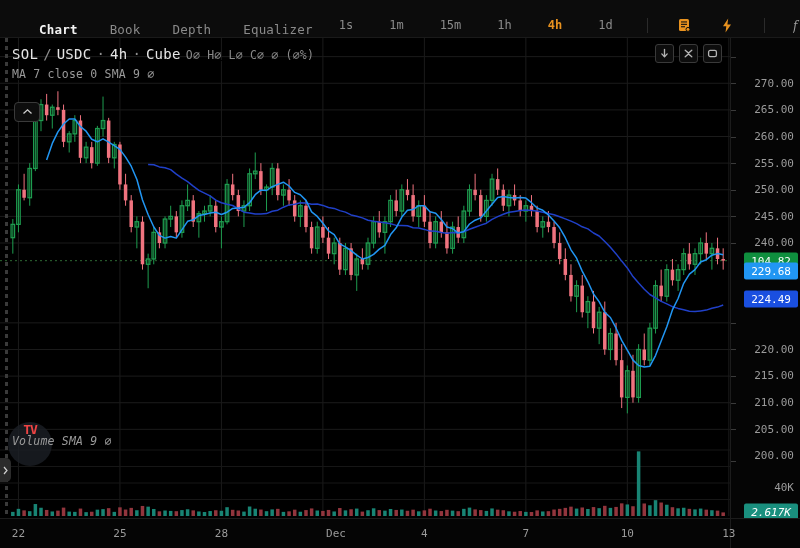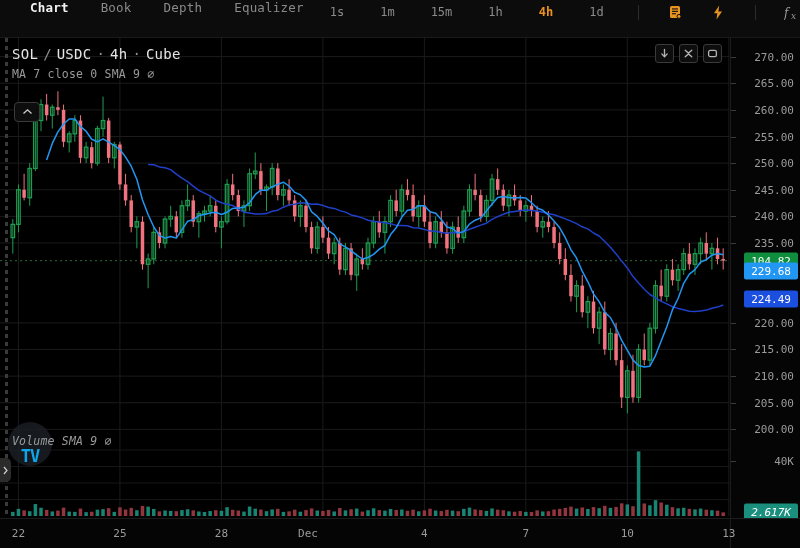--- a/index.html
+++ b/index.html
@@ -15,22 +15,23 @@
     width: 800px; height: 548px;
     background: #050505;
     display: flex; flex-direction: column;
   }
 
   
   #topbar {
     height: 38px; flex: 0 0 38px;
     background: #0c0c0c;
     border-bottom: 1px solid #1a1a1a;
-    display: flex; align-items: flex-start;
+    display: flex; align-items: flex-end;
     position: relative;
+    padding-left: 9px;
   }
   .nav-tabs { display: flex; align-items: center; padding-left: 14px; gap: 0; }
   .nav-tab {
     font-size: 12.5px; color: #8a8a8a;
     padding: 0 16px; letter-spacing: .2px;
     cursor: pointer; white-space: nowrap;
   }
   .nav-tab.active { color: #f2f2f2; font-weight: bold; }
 
   .tf-group { display: flex; align-items: center; margin-left: auto; padding-right: 10px; gap: 16px; }
@@ -57,20 +58,21 @@
   #price-axis {
     flex: 0 0 70px; width: 70px; position: relative;
     background: #050505; border-left: 1px solid #1c1c1c;
   }
 
   .axis-label {
     position: absolute; right: 6px;
     font-size: 11px; color: #9b9b9b;
     transform: translateY(-50%); white-space: nowrap;
     font-family: "DejaVu Sans Mono", monospace;
+    margin-top: 26px;
   }
   .axis-tick {
     position: absolute; left: 0; width: 5px; height: 1px;
     background: #3a3a3a;
   }
   .price-badge {
     position: absolute; right: 2px;
     font-size: 11px; color: #fff;
     padding: 2px 7px 2px 7px; border-radius: 2px;
     transform: translateY(-50%); white-space: nowrap;
@@ -130,22 +132,22 @@
   #vol-legend {
     position: absolute; left: 12px; font-size: 11.5px;
     color: #9a9a9a; z-index: 12; pointer-events: none;
     letter-spacing: .2px;
     font-style: italic;
   }
   #tv-logo {
     position: absolute; z-index: 11;
     width: 44px; height: 44px; border-radius: 50%;
     background: rgba(28,32,38,.78);
-    display: flex; align-items: flex-end; justify-content: center;
-    color: #0ea5e9; font-size: 17px; font-weight: bold;
+    display: flex; align-items: flex-start; justify-content: center;
+    color: #ef4444; font-size: 13px; font-weight: bold;
     letter-spacing: -1px;
   }
 
   
   #time-axis {
     height: 30px; flex: 0 0 30px; position: relative;
     background: #050505; border-top: 1px solid #1c1c1c;
   }
   .time-label {
     position: absolute; top: 8px;
@@ -649,20 +651,21 @@
 
       <div id="legend">
         <div class="leg-row">
           <span class="leg-sym">SOL</span>
           <span class="leg-dim">/</span>
           <span class="leg-sym">USDC</span>
           <span class="leg-dim">·</span>
           <span class="leg-sym">4h</span>
           <span class="leg-dim">·</span>
           <span class="leg-sym">Cube</span>
+          <span class="leg-ohlc">O⌀ H⌀ L⌀ C⌀ ⌀ (⌀%)</span>
         </div>
         <div class="leg-row">
           <span class="leg-ma">MA 7 close 0 SMA 9 ⌀</span>
         </div>
       </div>
 
       <div id="chart-btns">
           <div class="cbtn">
             <svg width="11" height="11" viewBox="0 0 11 11" stroke="currentColor" stroke-width="1.3" fill="none" stroke-linecap="round">
               <path d="M5.5 1.4 V8.4"></path>
@@ -734,20 +737,20 @@
         <div class="axis-label" style="top: 423px;">40K</div>
         <div class="price-badge" style="top: 474px; background: rgb(26, 143, 126); font-style: italic;">2.617K</div>
       </div>
   </div>
 
   <div id="time-axis">
     <div id="time-axis-corner"></div>
   <div class="time-label" style="left: 18.4567px;">22</div>
       <div class="time-label" style="left: 119.937px;">25</div>
       <div class="time-label" style="left: 221.417px;">28</div>
-      <div class="time-label" style="left: 308px;">Dec</div>
+      <div class="time-label" style="left: 336px;">Dec</div>
       <div class="time-label" style="left: 424.378px;">4</div>
       <div class="time-label" style="left: 525.858px;">7</div>
       <div class="time-label" style="left: 627.339px;">10</div>
       <div class="time-label" style="left: 728.819px;">13</div>
     </div>
 
 </div>
 
 </body></html>

